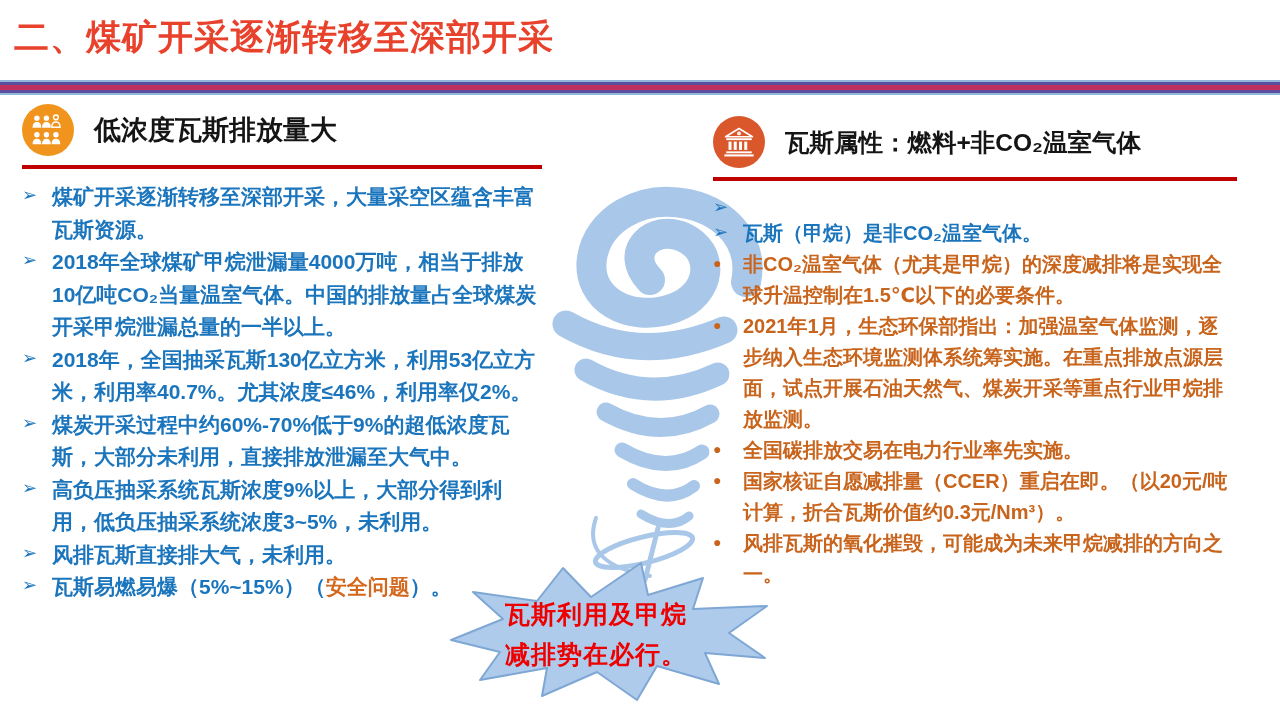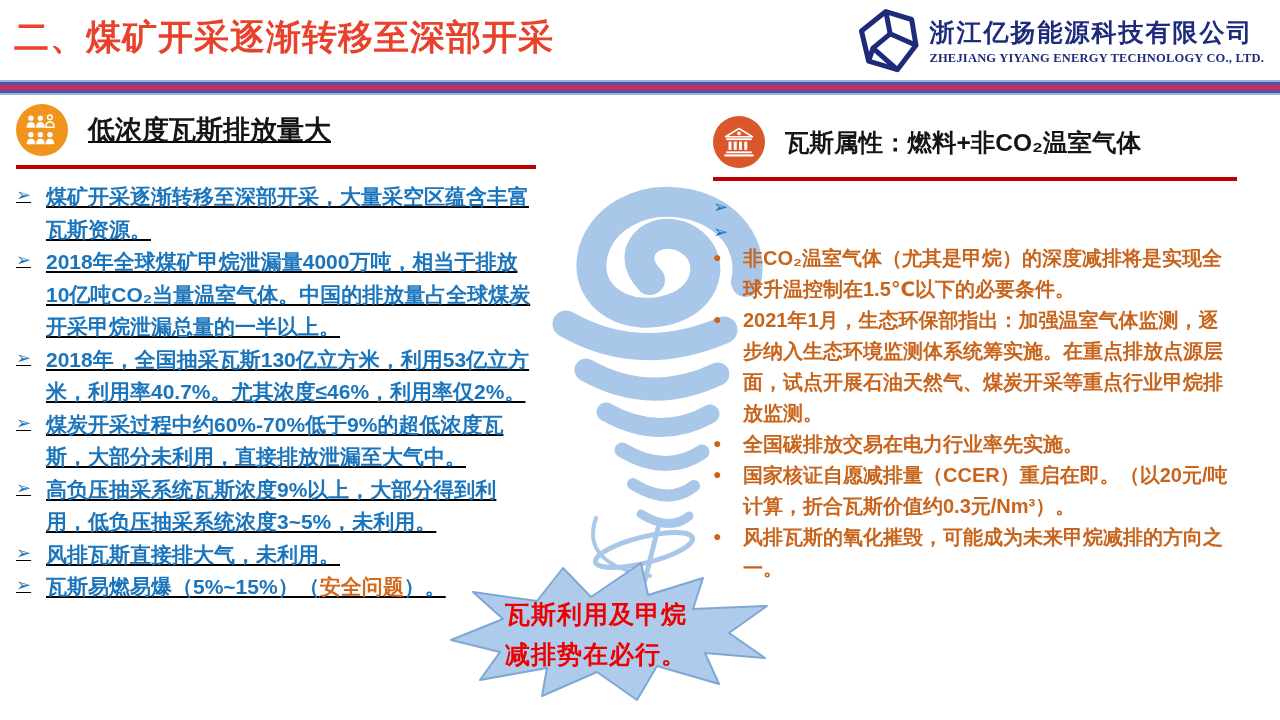--- a/index.html
+++ b/index.html
@@ -27,21 +27,21 @@
 
   
   .section-head { display:flex; align-items:center; gap:20px; }
   .icon-circle { width:52px; height:52px; border-radius:50%; flex-shrink:0;
                  display:flex; align-items:center; justify-content:center; }
   .head-left  .icon-circle { background:#F0941D; }
   .head-right .icon-circle { background:#D9572B; }
   .sec-title { font-weight:bold; color:#151515; }
   .red-rule { height:4px; background:#C00000; margin-top:9px; }
 
-  .left-section  { position:absolute; left:16px;  top:104px; width:520px;text-decoration:underline; }
+  .left-section  { position:absolute; left:22px;  top:104px; width:520px; }
   .left-section  .sec-title { font-size:27px; }
   .right-section { position:absolute; left:713px; top:116px; width:524px; }
   .right-section .sec-title { font-size:24.5px; }
 
   ul.blist { list-style:none; margin-top:12px; }
   ul.blist li { display:flex; align-items:flex-start; }
   .mk { flex-shrink:0; width:30px; text-align:left; }
   .mk.arrow { color:#1B75BC; font-size:18px; padding-top:3px; }
   .mk.dot   { color:#C8641C; font-size:14px; padding-top:6px; }
   .tx { font-weight:bold; }
@@ -59,34 +59,20 @@
   .burst-text { position:absolute; left:62px; top:36px; font-size:25px; font-weight:bold;
                 color:#EE0000; line-height:40px; letter-spacing:1px; }
 </style>
 </head>
 <body>
 
 <div class="slide">
 
   <div class="page-title">二、煤矿开采逐渐转移至深部开采</div>
 
-  <div class="logo">
-    <svg class="logo-mark" viewBox="0 0 86 92">
-      <g fill="none" stroke="#1E2B7B" stroke-width="7" stroke-linejoin="round">
-        <polygon points="40,5 76,16 82,52 56,86 16,74 6,32"></polygon>
-        <polyline points="40,5 46,36 82,52"></polyline>
-        <polyline points="46,36 22,56 16,74"></polyline>
-        <line x1="22" y1="56" x2="56" y2="86"></line>
-      </g>
-    </svg>
-    <div class="logo-names">
-      <div class="logo-cn">浙江亿扬能源科技有限公司</div>
-      <div class="logo-en">ZHEJIANG YIYANG ENERGY TECHNOLOGY CO., LTD.</div>
-    </div>
-  </div>
 
   <div class="divider">
     <div class="s1"></div>
       <div class="s2"></div>
       <div class="s3"></div>
       <div class="s4"></div>
       <div class="s5"></div>
   </div>
 
   <div class="left-section">
@@ -184,20 +170,21 @@
       <div class="sec-title">瓦斯属性：燃料+非CO₂温室气体</div>
     </div>
     <div class="red-rule"></div>
 
     <ul class="blist">
       <li class="blue">
           <span class="mk arrow">➢</span>
         </li>
       <li class="blue">
           <span class="mk arrow">➢</span>
+          <span class="tx">瓦斯（甲烷）是非CO₂温室气体。</span>
         </li>
       <li class="orange">
           <span class="mk dot">●</span>
           <span class="tx">非CO₂温室气体（尤其是甲烷）的深度减排将是实现全球升温控制在1.5℃以下的必要条件。</span>
         </li>
       <li class="orange">
           <span class="mk dot">●</span>
           <span class="tx">2021年1月，生态环保部指出：加强温室气体监测，逐步纳入生态环境监测体系统筹实施。在重点排放点源层面，试点开展石油天然气、煤炭开采等重点行业甲烷排放监测。</span>
         </li>
       <li class="orange">

